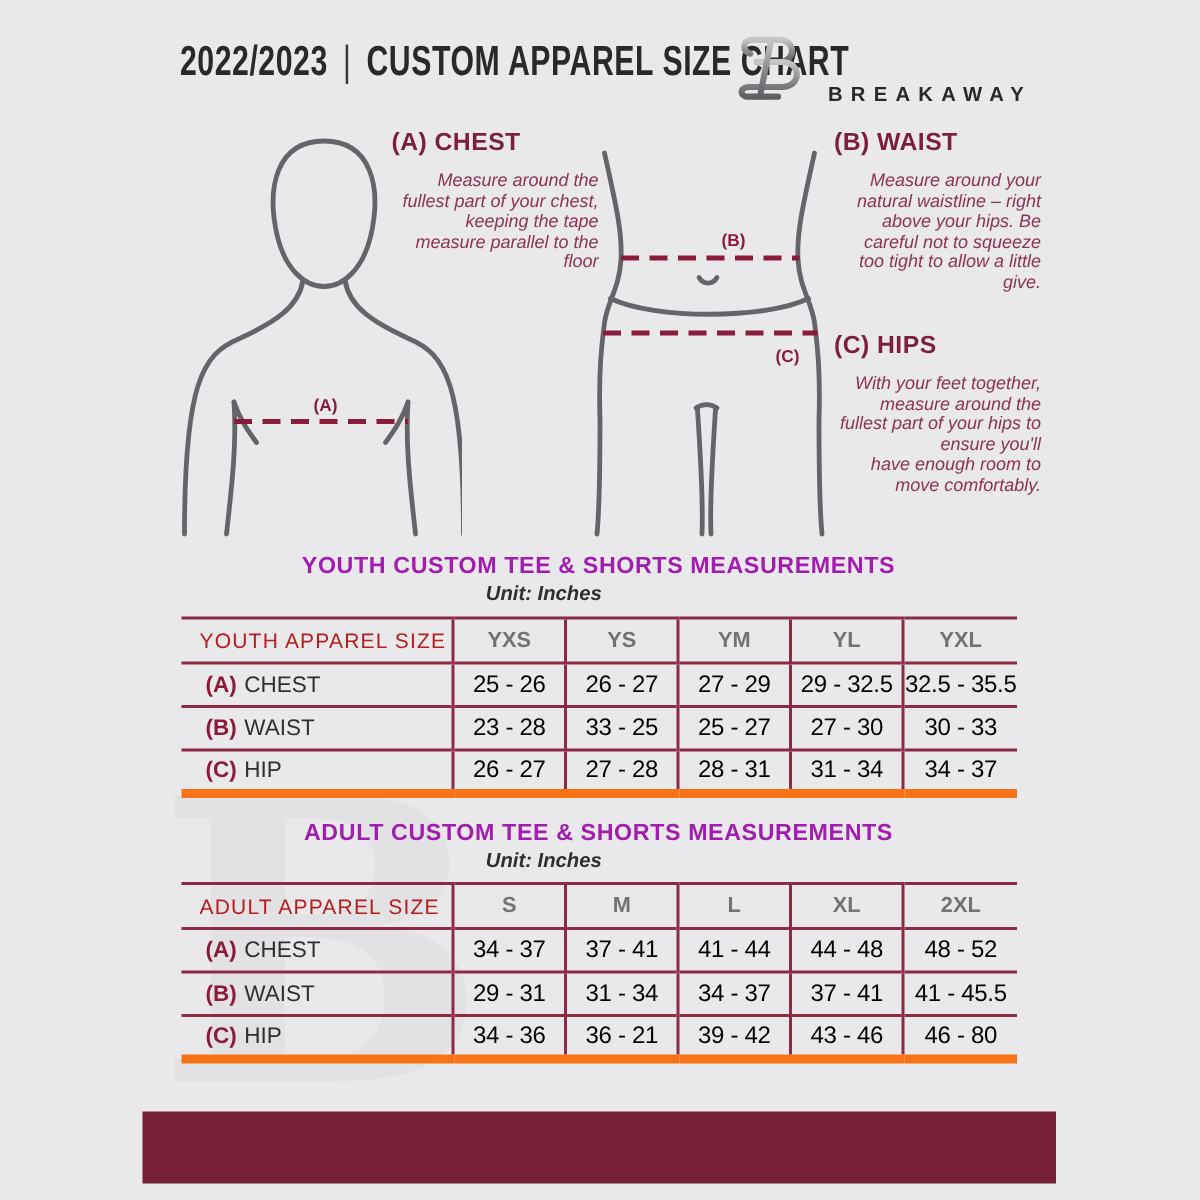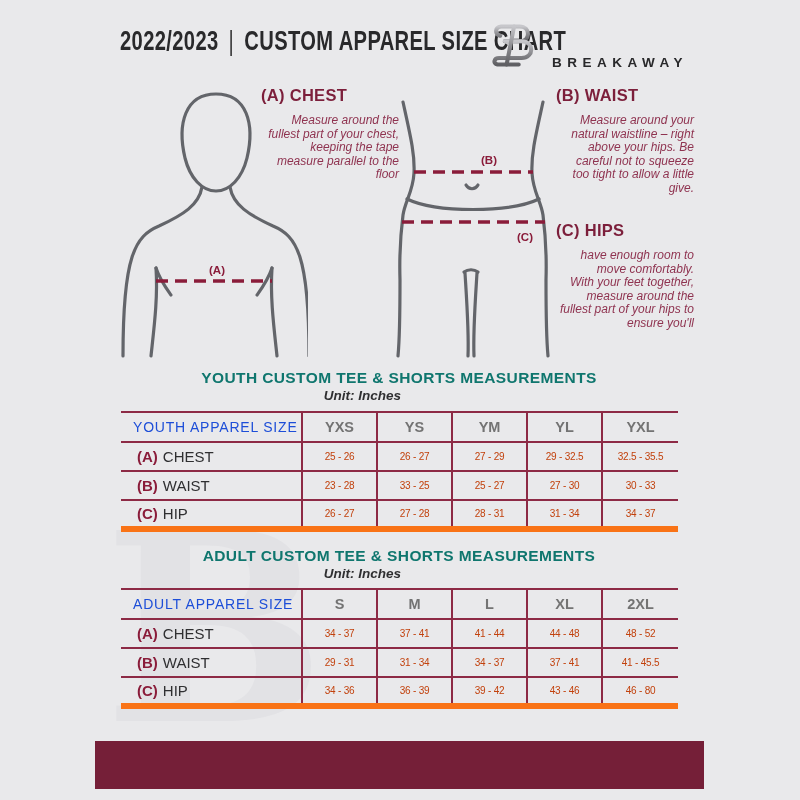--- a/index.html
+++ b/index.html
@@ -27,35 +27,35 @@
   .dash { stroke:#8a1c3a; stroke-width:3.4; stroke-dasharray:12 7; }
   .fig-label { font-family:"Liberation Sans",sans-serif; font-weight:bold; font-size:11.5px; fill:#8a1c3a; }
 
   .instr { position:absolute; width:138px; }
   .instr-head { font-size:16.5px; font-weight:bold; color:#7c1f3b; letter-spacing:.3px; }
   .instr-body { margin-top:9px; font-size:12px; font-style:italic; color:#8f3350; line-height:13.5px;text-align:right; }
   .instr-body + .instr-body { margin-top:0; }
 
   
   .section-title { position:absolute; left:0; width:798px; text-align:center;
-    font-weight:bold; font-size:15.5px; color:#0f766e; letter-spacing:.4px; }
+    font-weight:bold; font-size:15.5px; color:#a21caf; letter-spacing:.4px; }
   .section-unit { position:absolute; left:0; width:725px; text-align:center;
     font-style:italic; font-weight:bold; font-size:13.5px; color:#2f2f31; }
 
   
   .size-table { position:absolute; left:121px; width:557px; border-collapse:collapse; table-layout:fixed; }
   .size-table td { border-top:2px solid #8d2a45; height:29px; vertical-align:middle; }
   .size-table tr.head-row td { height:30px; }
   .size-table tr.last td { border-bottom:6px solid #f97316; }
   .size-table td.v, .size-table td.size-head { border-left:2px solid #8d2a45; text-align:center; }
-  .label-head { font-size:14px; letter-spacing:.8px; color:#1d4ed8; padding-left:12px; }
+  .label-head { font-size:14px; letter-spacing:.8px; color:#b91c1c; padding-left:12px; }
   .size-head { font-weight:bold; font-size:14.5px; color:#737373; }
   .row-label { padding-left:16px; font-size:15px; color:#2f2f31; }
   .row-label .pfx { font-weight:bold; color:#8a1c3a; margin-right:5px; }
-  td.v { font-size:10px; color:#c2410c; letter-spacing:-0.2px; }
+  td.v { font-size:16px; color:#000000; letter-spacing:-0.2px; }
 
   .footer-bar { position:absolute; left:95px; top:741px; width:609px; height:48px; background:#751f38; }
 </style>
 </head>
 <body>
 
 <div class="page">
 
   <div class="watermark">B</div>
 
@@ -113,22 +113,22 @@
     <div class="instr-body">Measure around the fullest part of your chest, keeping the tape measure parallel to the floor</div>
   </div>
 
   <div class="instr" style="left:556px; top:86px;">
     <div class="instr-head">(B) WAIST</div>
     <div class="instr-body">Measure around your natural waistline – right above your hips. Be careful not to squeeze too tight to allow a little give.</div>
   </div>
 
   <div class="instr" style="left:556px; top:221px;">
     <div class="instr-head">(C) HIPS</div>
+    <div class="instr-body">With your feet together, measure around the fullest part of your hips to ensure you'll</div>
     <div class="instr-body">have enough room to move comfortably.</div>
-    <div class="instr-body">With your feet together, measure around the fullest part of your hips to ensure you'll</div>
   </div>
 
   <div class="section-title" style="top:369px;">YOUTH CUSTOM TEE &amp; SHORTS MEASUREMENTS</div>
   <div class="section-unit" style="top:388px;">Unit: Inches</div>
 
   <table class="size-table" style="top:411px;">
     <colgroup>
         <col style="width:181px">
         <col style="width:75px">
         <col style="width:75px">
@@ -205,21 +205,21 @@
       <td class="row-label"><span class="pfx">(B)</span><span>WAIST</span></td>
       <td class="v">29 - 31</td>
       <td class="v">31 - 34</td>
       <td class="v">34 - 37</td>
       <td class="v">37 - 41</td>
       <td class="v">41 - 45.5</td>
     </tr>
     <tr class="last">
       <td class="row-label"><span class="pfx">(C)</span><span>HIP</span></td>
       <td class="v">34 - 36</td>
-      <td class="v">36 - 39</td>
+      <td class="v">36 - 21</td>
       <td class="v">39 - 42</td>
       <td class="v">43 - 46</td>
       <td class="v">46 - 80</td>
     </tr>
   </tbody>
     </table>
 
   <div class="footer-bar"></div>
 
 </div>

